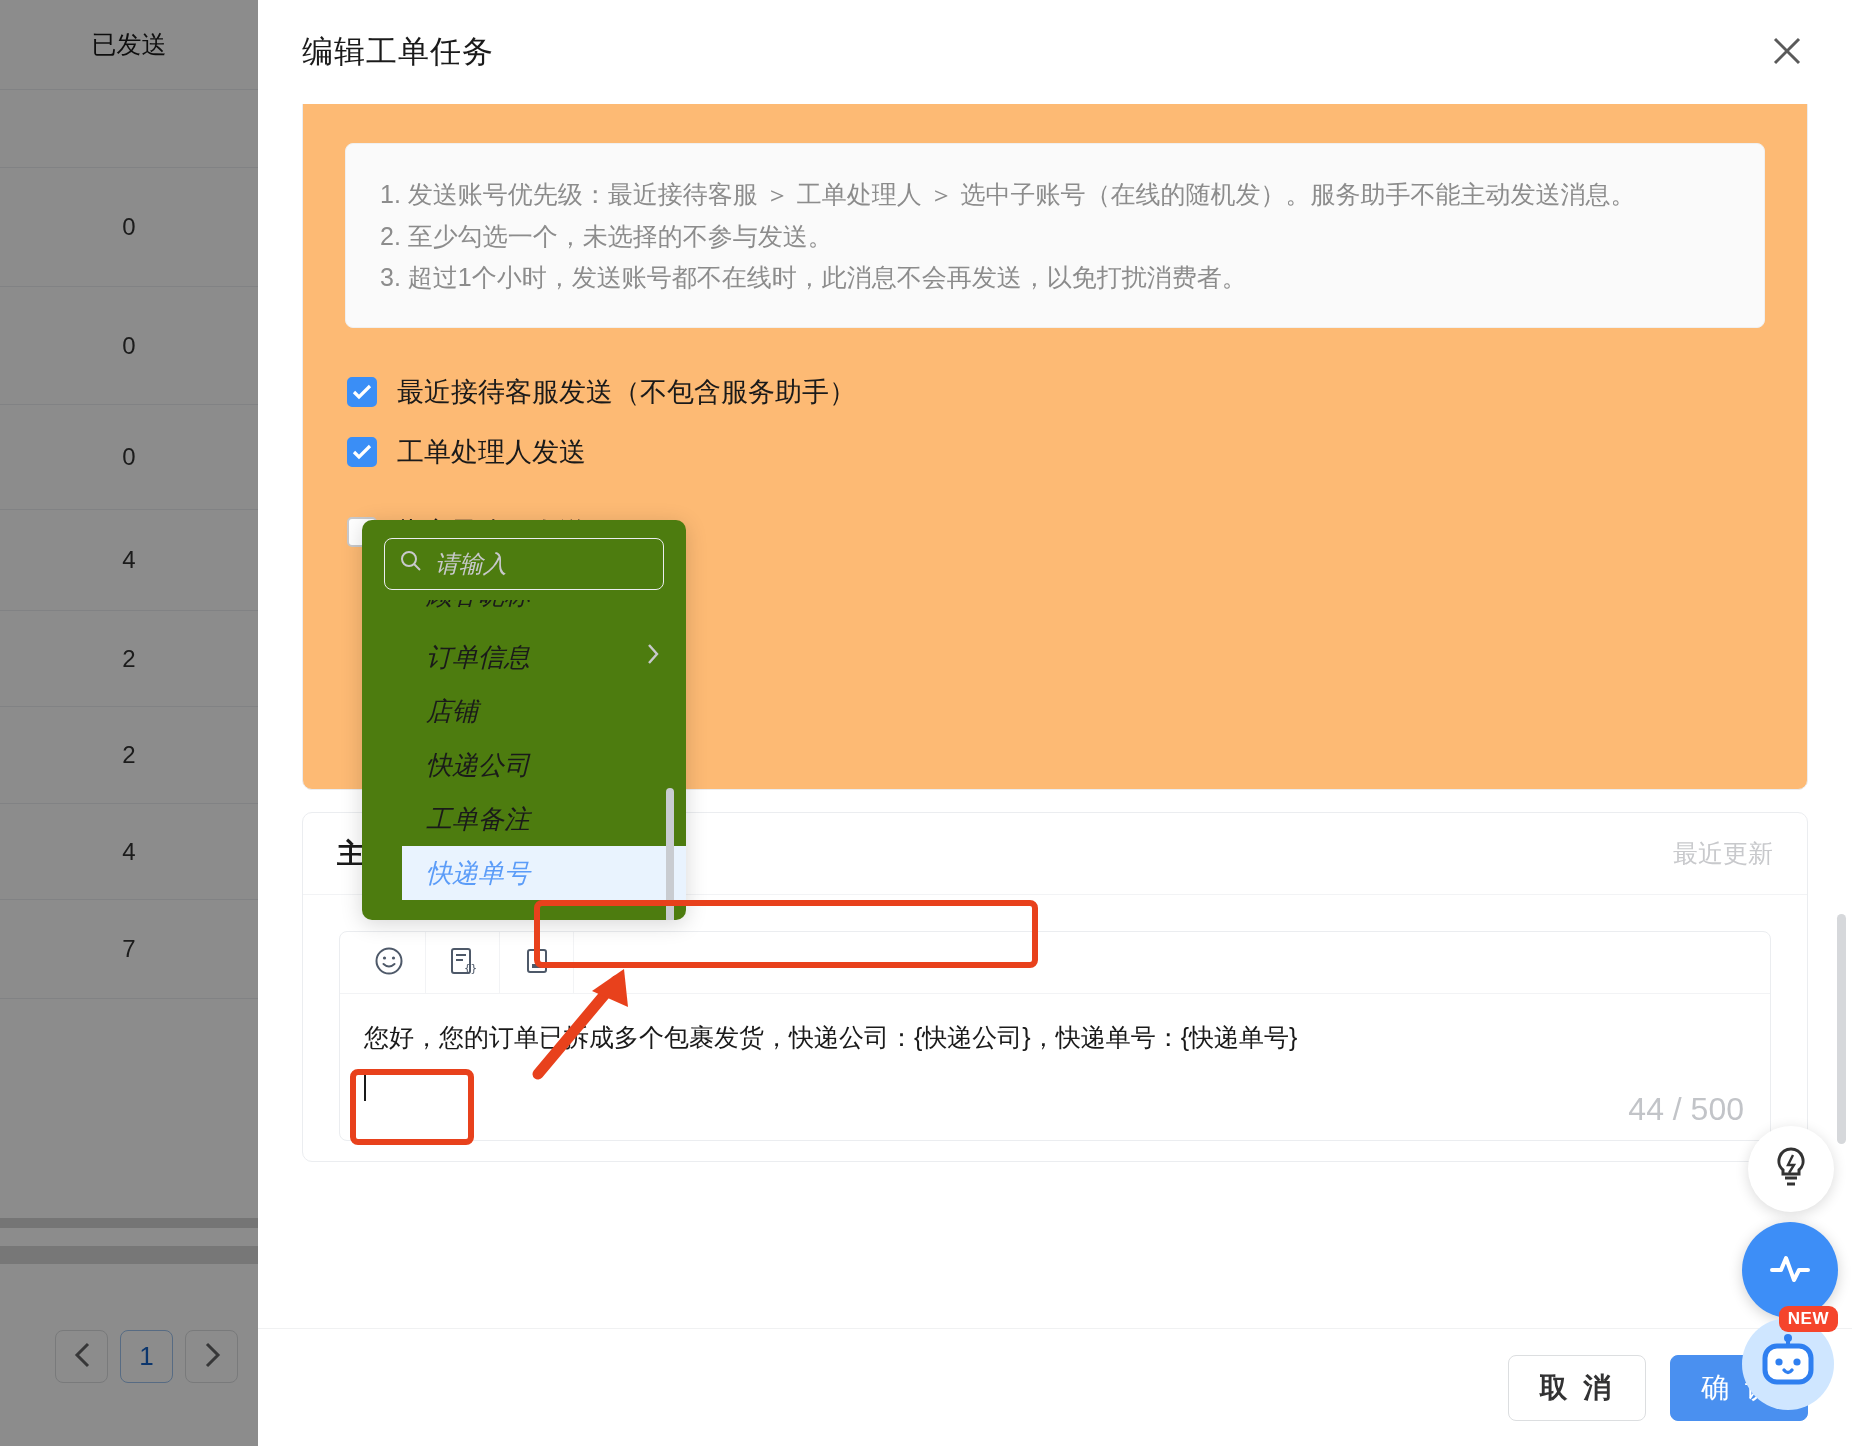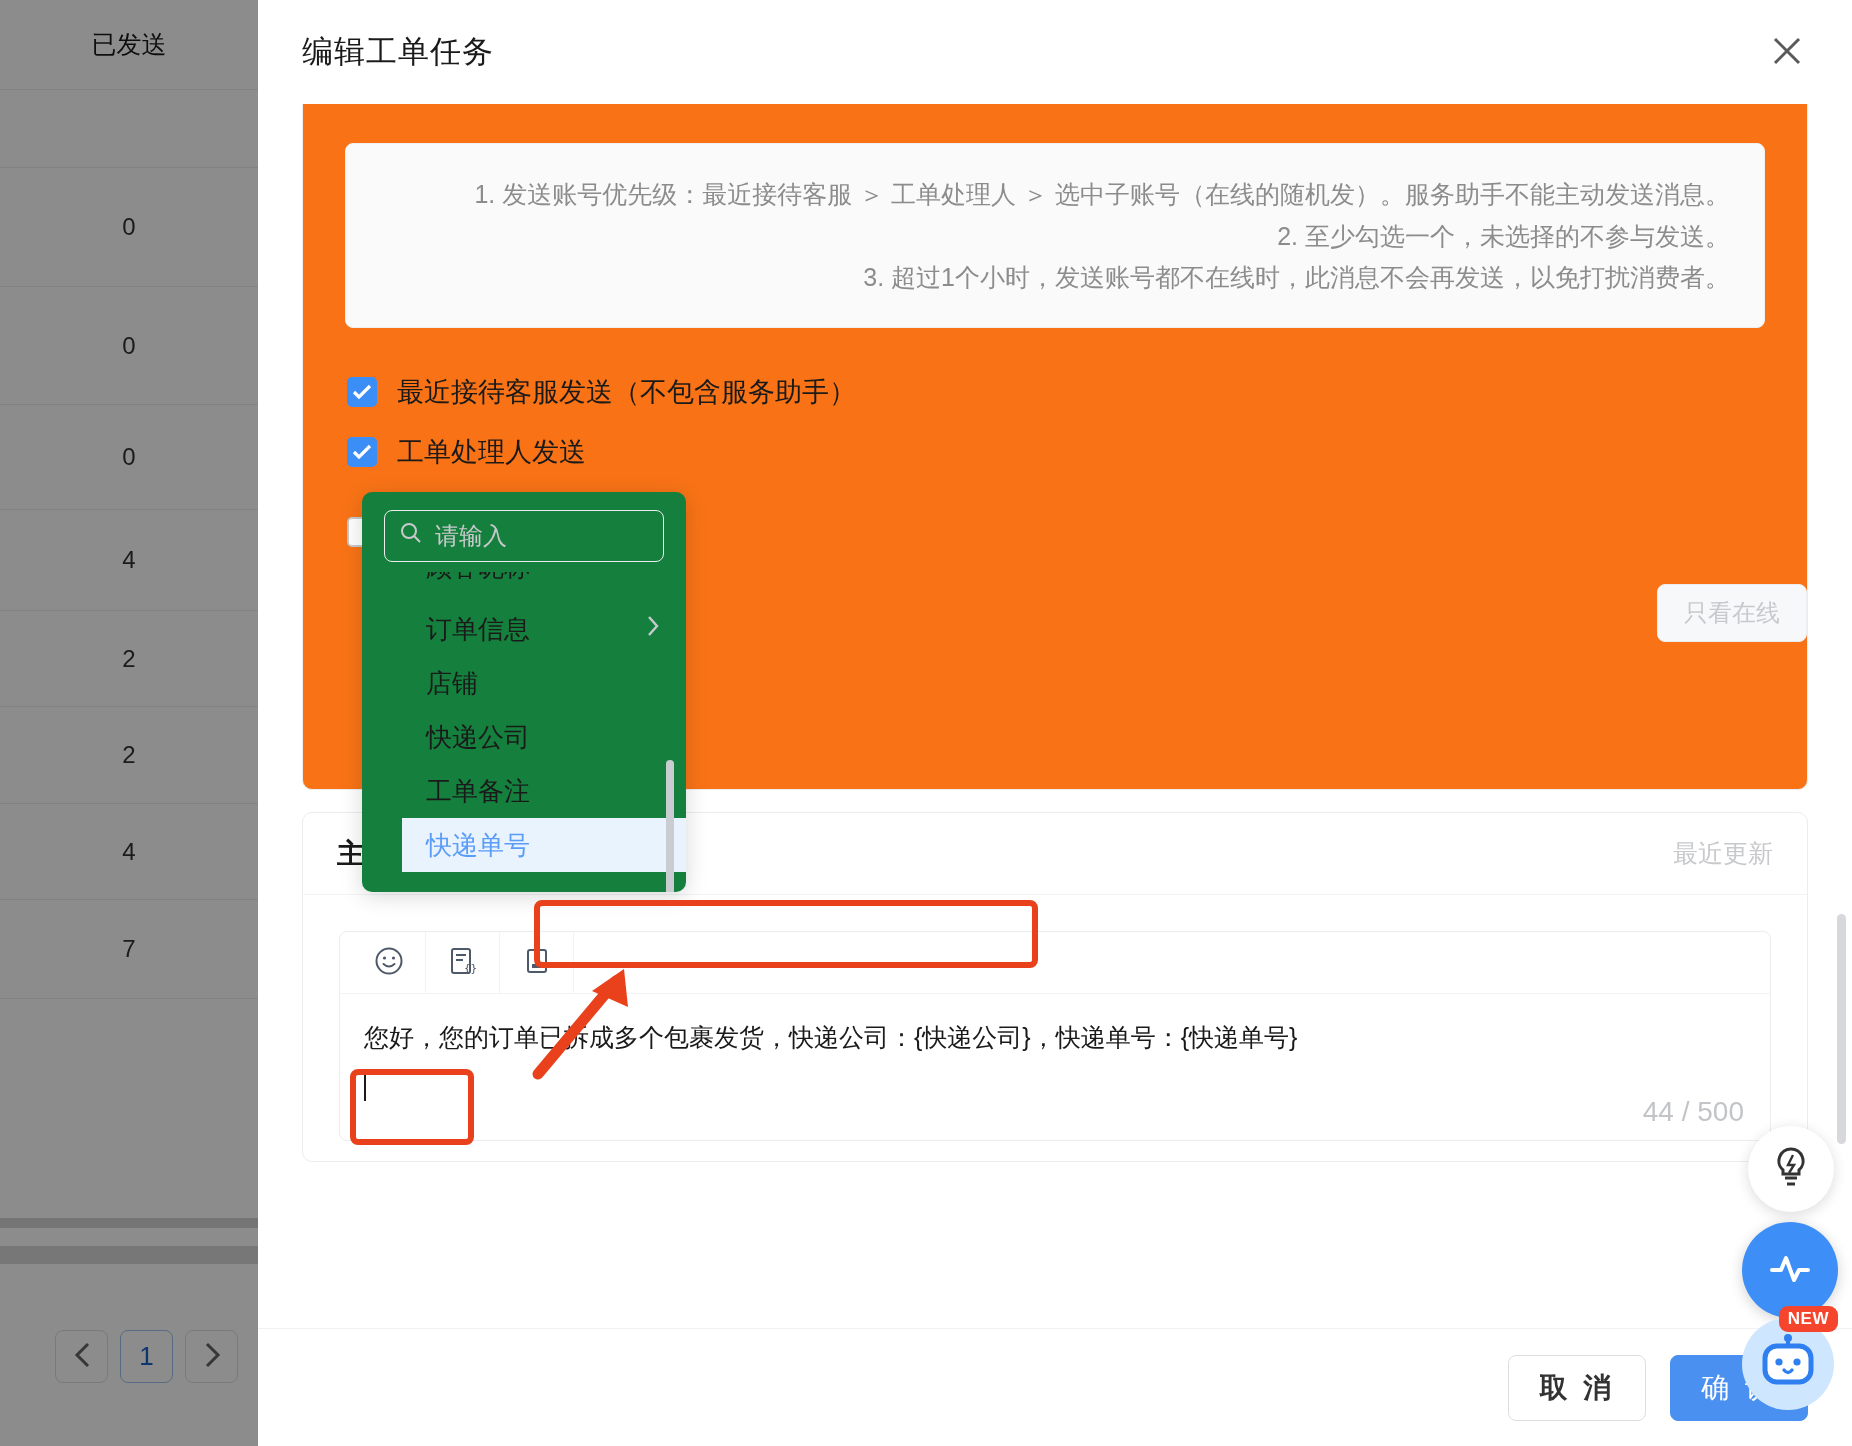--- a/index.html
+++ b/index.html
@@ -73,23 +73,22 @@
   }
 
   .modal-body {
     flex: 1 1 auto; position: relative;
     padding: 0 44px;
     overflow: hidden;
   }
 
   .card {
     border: 1px solid #ebedf0; border-radius: 10px;
-    background: #f97316;
+    background: #fdba74;
     position: relative;
-    text-align: right;
   }
   .card-top {
     position: absolute; left: 44px; right: 44px; top: -14px; height: 700px;
   }
 
   .notice {
     margin: 52px 42px 0 42px;
     background: #fafafa; border: 1px solid #f0f0f0; border-radius: 8px;
     padding: 30px 34px 28px 34px;
     color: #8c8c8c; font-size: 25px; line-height: 1.66;
@@ -150,32 +149,33 @@
   .editor-text {
     padding: 22px 24px 0 24px;
     font-size: 25px; color: #1a1a1a; line-height: 1.7;
   }
   .caret {
     display: inline-block; width: 2px; height: 32px;
     background: #1a1a1a; vertical-align: -6px;
   }
   .counter {
     position: absolute; right: 26px; bottom: 12px;
-    font-size: 28px; color: #c2c4c8;
+    font-size: 32px; color: #c2c4c8;
   }
 
   
   .popover {
-    position: absolute; left: 104px; top: 388px;
+    position: absolute; left: 104px; top: 416px;
     width: 324px; height: 400px;
-    background: #15803d;
+    background: #4d7c0f;
     border-radius: 10px;
     box-shadow: 0 4px 22px rgba(0,0,0,0.16);
     z-index: 40;
     overflow: hidden;
+    font-style: italic;
   }
   .pop-search-wrap { padding: 18px 22px 10px 22px; }
   .pop-search {
     height: 52px; border: 1px solid #ebedf0; border-radius: 8px;
     display: flex; align-items: center; padding: 0 14px;
     color: #c8c9cc; font-size: 24px; gap: 12px;
   }
   .pop-list { position: relative; margin-left: 40px; }
   .pop-item {
     height: 54px; display: flex; align-items: center;

